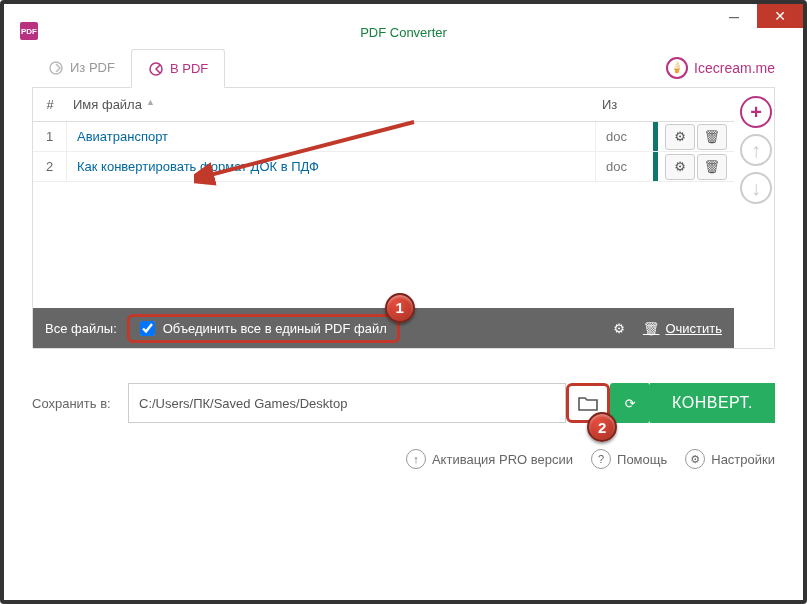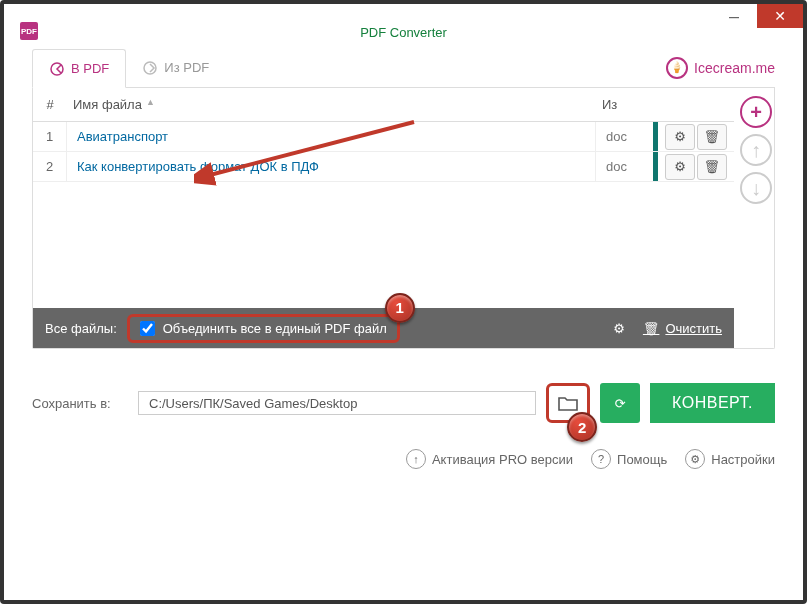--- a/index.html
+++ b/index.html
@@ -33,23 +33,23 @@
 .sidebtns{width:40px;display:flex;flex-direction:column;align-items:center;gap:6px;padding:8px 0 0 4px}
 .circ{width:32px;height:32px;border-radius:50%;border:2px solid #b83280;color:#b83280;display:flex;align-items:center;justify-content:center;font-size:20px;font-weight:bold;cursor:pointer}
 .circ.disabled{border-color:#ccc;color:#ccc}
 .allbar{background:#666;color:#fff;height:40px;display:flex;align-items:center;padding:0 12px;margin-top:0}
 .mergebox{border:3px solid #c0392b;border-radius:6px;padding:4px 10px;display:flex;align-items:center;gap:8px;position:relative;margin-left:10px}
 .mergebox input{width:15px;height:15px}
 .mergebox label{cursor:pointer}
 .allbar .spacer{flex:1}
 .allbar .barbtn{display:flex;align-items:center;gap:6px;color:#fff;text-decoration:underline;cursor:pointer}
 .allbar .gearic{margin-right:18px;cursor:pointer}
-.savebar{display:flex;align-items:center;gap:10px;margin-top:34px}
+.savebar{display:flex;align-items:center;margin-top:34px}
 .savebar .lbl{color:#666;width:96px}
-.savebar .path{flex:1;height:24px;border:1px solid #ccc;padding:0 10px;color:#555;display:flex;align-items:center;background:#fff}
+.savebar .path{flex:1;height:40px;border:1px solid #ccc;padding:0 10px;color:#555;display:flex;align-items:center;background:#fff}
 .browsebtn{width:44px;height:40px;border:3px solid #c0392b;border-radius:6px;display:flex;align-items:center;justify-content:center;color:#555;cursor:pointer;position:relative}
 .refreshbtn{width:40px;height:40px;background:#27ae60;border-radius:3px;display:flex;align-items:center;justify-content:center;color:#fff;cursor:pointer}
 .convertbtn{height:40px;padding:1px 22px;background:#27ae60;color:#fff;display:flex;align-items:center;font-size:16px;cursor:pointer;letter-spacing:0.5px}
 .footer{display:flex;align-items:center;justify-content:flex-end;gap:18px;margin-top:26px;color:#666}
 .footlink{display:flex;align-items:center;gap:6px;cursor:pointer}
 .fic{width:20px;height:20px;border:1.5px solid #999;border-radius:50%;display:flex;align-items:center;justify-content:center;font-size:11px}
 .badge{width:30px;height:30px;background:radial-gradient(circle at 35% 30%,#e74c3c,#a93226);border-radius:50%;border:2px solid #7b241c;color:#fff;font-weight:bold;display:flex;align-items:center;justify-content:center;font-size:15px;box-shadow:inset 0 2px 3px rgba(255,255,255,0.4),0 2px 3px rgba(0,0,0,0.4);position:absolute}
 .arrow{position:absolute;left:190px;top:110px;pointer-events:none}
 .sort-ic{font-size:9px;color:#aaa}
 svg{display:block}
@@ -61,37 +61,37 @@
   <div class="logo">PDF</div>
   <div class="title">PDF Converter</div>
   <div class="winbtns">
     <div class="minbtn">–</div>
     <div class="closebtn">✕</div>
   </div>
 </div>
 
 <div class="content">
   <div class="toprow">
+    <div class="tab">
+      <span>
+        <svg width="16" height="16">
+            <circle cx="8" cy="8" r="6" fill="none" stroke="#bbb" stroke-width="1.5"></circle>
+            <path d="M8 4 L12 8 L8 12" fill="none" stroke="#bbb" stroke-width="1.5"></path>
+          </svg>
+      </span>
+      <span>Из PDF</span>
+    </div>
     <div class="tab active">
       <span>
         <svg width="16" height="16">
             <circle cx="8" cy="8" r="6" fill="none" stroke="#b83280" stroke-width="1.5"></circle>
             <path d="M12 4 L8 8 L12 12" fill="none" stroke="#b83280" stroke-width="1.5"></path>
           </svg>
       </span>
       <span>В PDF</span>
-    </div>
-    <div class="tab">
-      <span>
-        <svg width="16" height="16">
-            <circle cx="8" cy="8" r="6" fill="none" stroke="#bbb" stroke-width="1.5"></circle>
-            <path d="M8 4 L12 8 L8 12" fill="none" stroke="#bbb" stroke-width="1.5"></path>
-          </svg>
-      </span>
-      <span>Из PDF</span>
     </div>
     <div class="brand">
       <span class="ic">🍦</span>
       <span>Icecream.me</span>
     </div>
   </div>
 
   <div class="filearea">
     <div class="tablewrap">
       <div class="thead">

